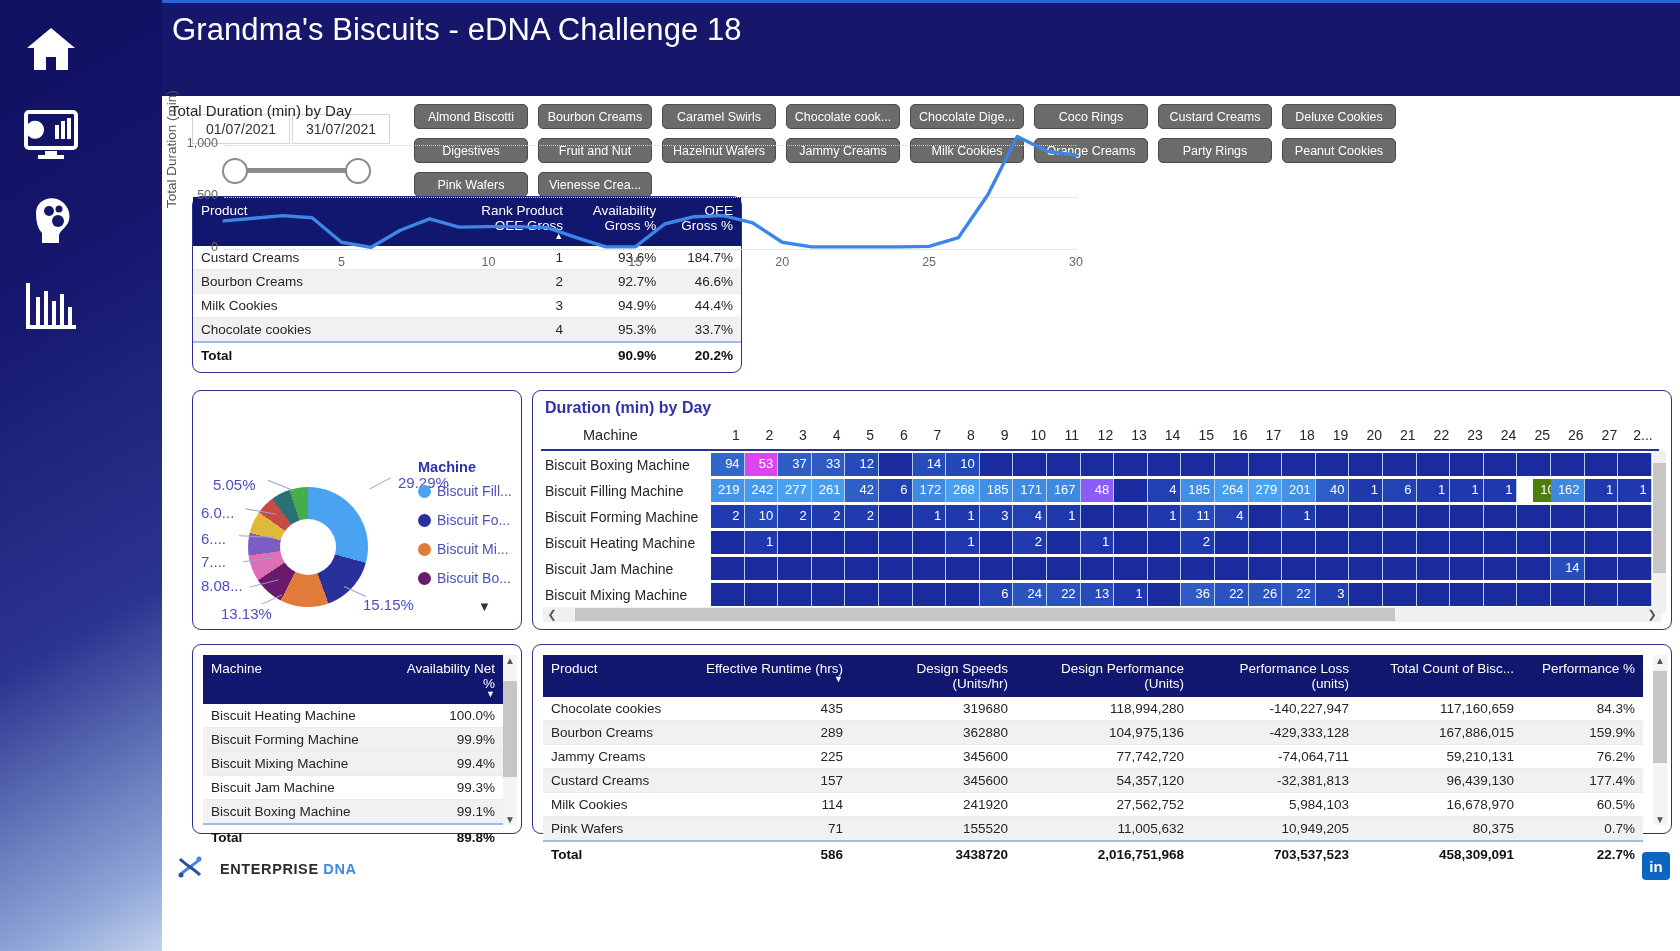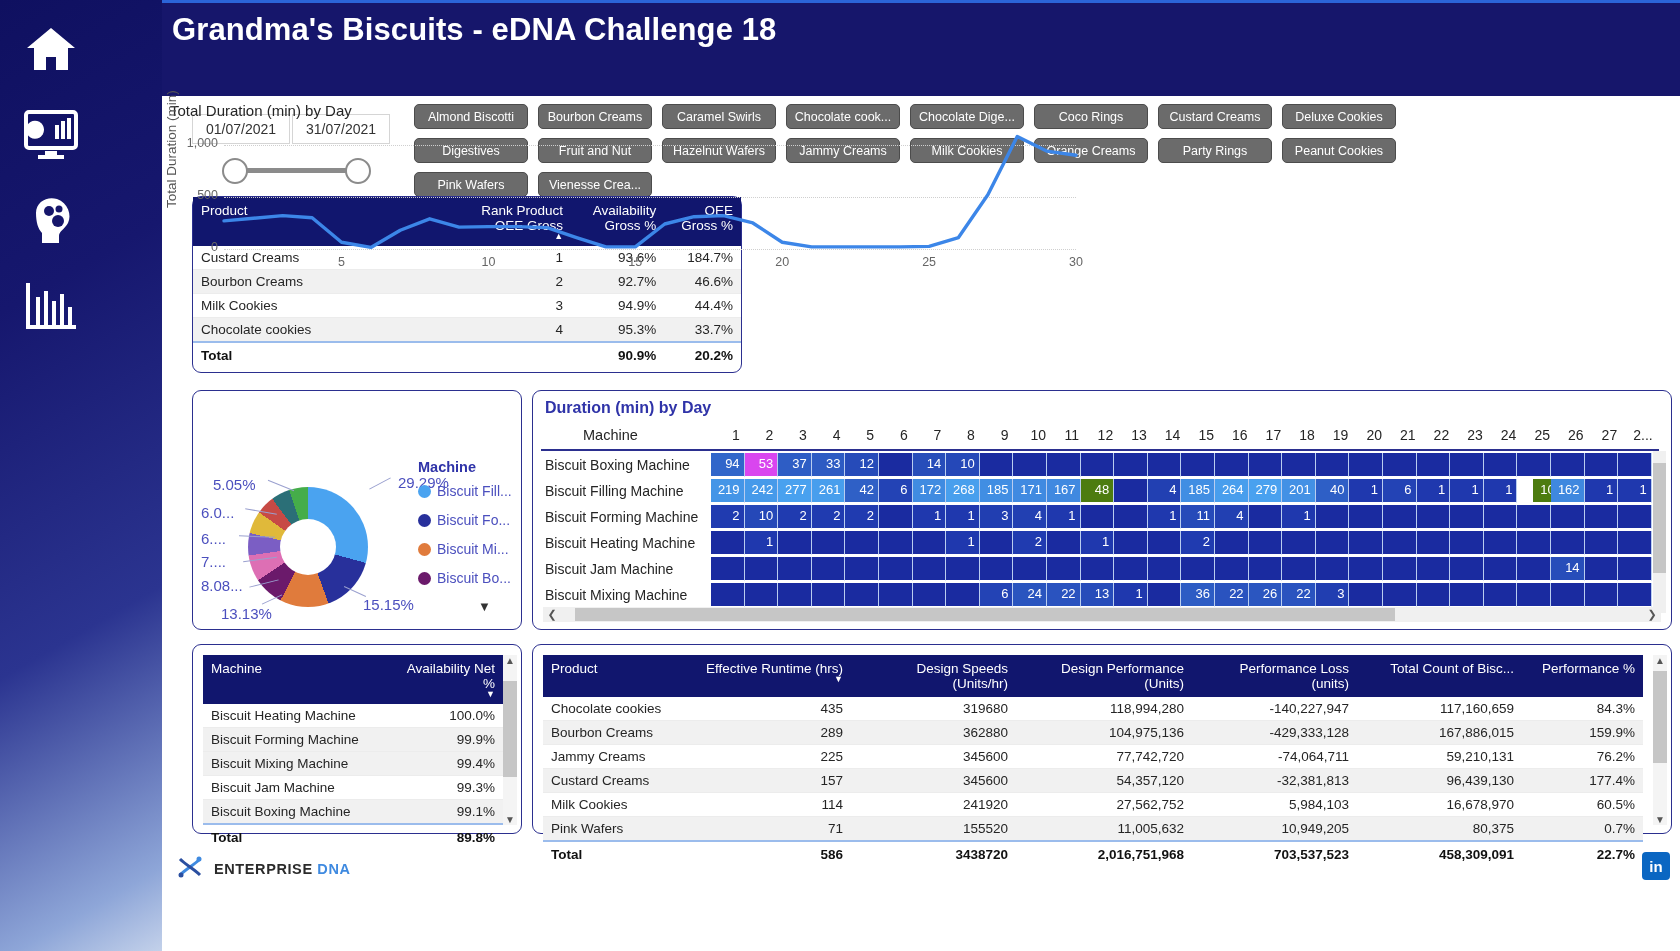--- a/index.html
+++ b/index.html
@@ -28,21 +28,21 @@
     position: absolute; left: 162px; top: 0;
     width: 1518px; height: 96px;
     background: #16166b;
   }
   #header-band {
     position: absolute; left: 162px; top: 0; width: 1518px; height: 3px;
     background: #2b64d9;
   }
   #page-title {
     position: absolute; left: 10px; top: 12px;
-    color: #ffffff; font-size: 31px; font-weight: 700;
+    color: #ffffff; font-size: 31px; font-weight: 400;
     letter-spacing: .1px;
   }
   #viewing-title {
     position: absolute; left: 786px; top: 12px;
     color: #ffffff; font-size: 26px; font-weight: 400;
   }
   
   #canvas {
     position: absolute; left: 162px; top: 96px;
     width: 1518px; height: 855px;
@@ -165,21 +165,21 @@
   #matrix-vthumb { position: absolute; left: 0; top: 12px; width: 13px; height: 110px; background: #c6c6c6; }
   
   #mach-card { left: 30px; top: 548px; width: 330px; height: 190px; }
   #mach-scroll { position: absolute; right: 4px; top: 10px; width: 14px; height: 170px; background: #f4f4f4; }
   #mach-vthumb { position: absolute; left: 0; top: 26px; width: 14px; height: 96px; background: #c6c6c6; }
   
   #prod-card { left: 370px; top: 548px; width: 1140px; height: 190px; }
   #prod-scroll { position: absolute; right: 4px; top: 10px; width: 14px; height: 170px; background: #f4f4f4; }
   #prod-vthumb { position: absolute; left: 0; top: 16px; width: 14px; height: 92px; background: #c6c6c6; }
   
-  #footer-logo { position: absolute; left: 14px; top: 760px; display: flex; align-items: center; gap: 10px; }
+  #footer-logo { position: absolute; left: 14px; top: 760px; display: flex; align-items: center; gap: 16px; }
   #footer-text { font-size: 14.5px; font-weight: bold; letter-spacing: .6px; color: #2b2b2b; }
   #footer-text .dna { color: #3f8ae0; }
   #linkedin {
     position: absolute; right: 10px; top: 756px;
     width: 28px; height: 28px; background: #0a66c2; border-radius: 4px;
     display: flex; align-items: center; justify-content: center;
     color: #fff; font-weight: bold; font-size: 15px; cursor: pointer;
   }
 </style>
 </head>
@@ -449,21 +449,21 @@
         <div class="mx-cell" style="left: 211.6px; top: 88px; width: 33.6px; height: 24px; background: rgb(70, 154, 234);">242</div>
         <div class="mx-cell" style="left: 245.2px; top: 88px; width: 33.6px; height: 24px; background: rgb(73, 161, 239);">277</div>
         <div class="mx-cell" style="left: 278.8px; top: 88px; width: 33.6px; height: 24px; background: rgb(72, 158, 237);">261</div>
         <div class="mx-cell" style="left: 312.4px; top: 88px; width: 33.6px; height: 24px; background: rgb(47, 96, 198);">42</div>
         <div class="mx-cell" style="left: 346px; top: 88px; width: 33.6px; height: 24px; background: rgb(35, 67, 181);">6</div>
         <div class="mx-cell" style="left: 379.6px; top: 88px; width: 33.6px; height: 24px; background: rgb(64, 139, 225);">172</div>
         <div class="mx-cell" style="left: 413.2px; top: 88px; width: 33.6px; height: 24px; background: rgb(72, 159, 237);">268</div>
         <div class="mx-cell" style="left: 446.8px; top: 88px; width: 33.6px; height: 24px; background: rgb(65, 142, 227);">185</div>
         <div class="mx-cell" style="left: 480.4px; top: 88px; width: 33.6px; height: 24px; background: rgb(64, 138, 225);">171</div>
         <div class="mx-cell" style="left: 514px; top: 88px; width: 33.6px; height: 24px; background: rgb(64, 137, 224);">167</div>
-        <div class="mx-cell" style="left: 547.6px; top: 88px; width: 33.6px; height: 24px; background: #4d7c0f;">48</div>
+        <div class="mx-cell" style="left: 547.6px; top: 88px; width: 33.6px; height: 24px; background: #8b5cf6;">48</div>
         <div class="mx-cell" style="left: 581.2px; top: 88px; width: 33.6px; height: 24px; background: rgb(26, 43, 160);"></div>
         <div class="mx-cell" style="left: 614.8px; top: 88px; width: 33.6px; height: 24px; background: rgb(34, 64, 178);">4</div>
         <div class="mx-cell" style="left: 648.4px; top: 88px; width: 33.6px; height: 24px; background: rgb(65, 142, 227);">185</div>
         <div class="mx-cell" style="left: 682px; top: 88px; width: 33.6px; height: 24px; background: rgb(72, 158, 237);">264</div>
         <div class="mx-cell" style="left: 715.6px; top: 88px; width: 33.6px; height: 24px; background: rgb(73, 161, 239);">279</div>
         <div class="mx-cell" style="left: 749.2px; top: 88px; width: 33.6px; height: 24px; background: rgb(67, 145, 229);">201</div>
         <div class="mx-cell" style="left: 782.8px; top: 88px; width: 33.6px; height: 24px; background: rgb(46, 95, 198);">40</div>
         <div class="mx-cell" style="left: 816.4px; top: 88px; width: 33.6px; height: 24px; background: rgb(31, 56, 174);">1</div>
         <div class="mx-cell" style="left: 850px; top: 88px; width: 33.6px; height: 24px; background: rgb(35, 67, 181);">6</div>
         <div class="mx-cell" style="left: 883.6px; top: 88px; width: 33.6px; height: 24px; background: rgb(31, 56, 174);">1</div>

